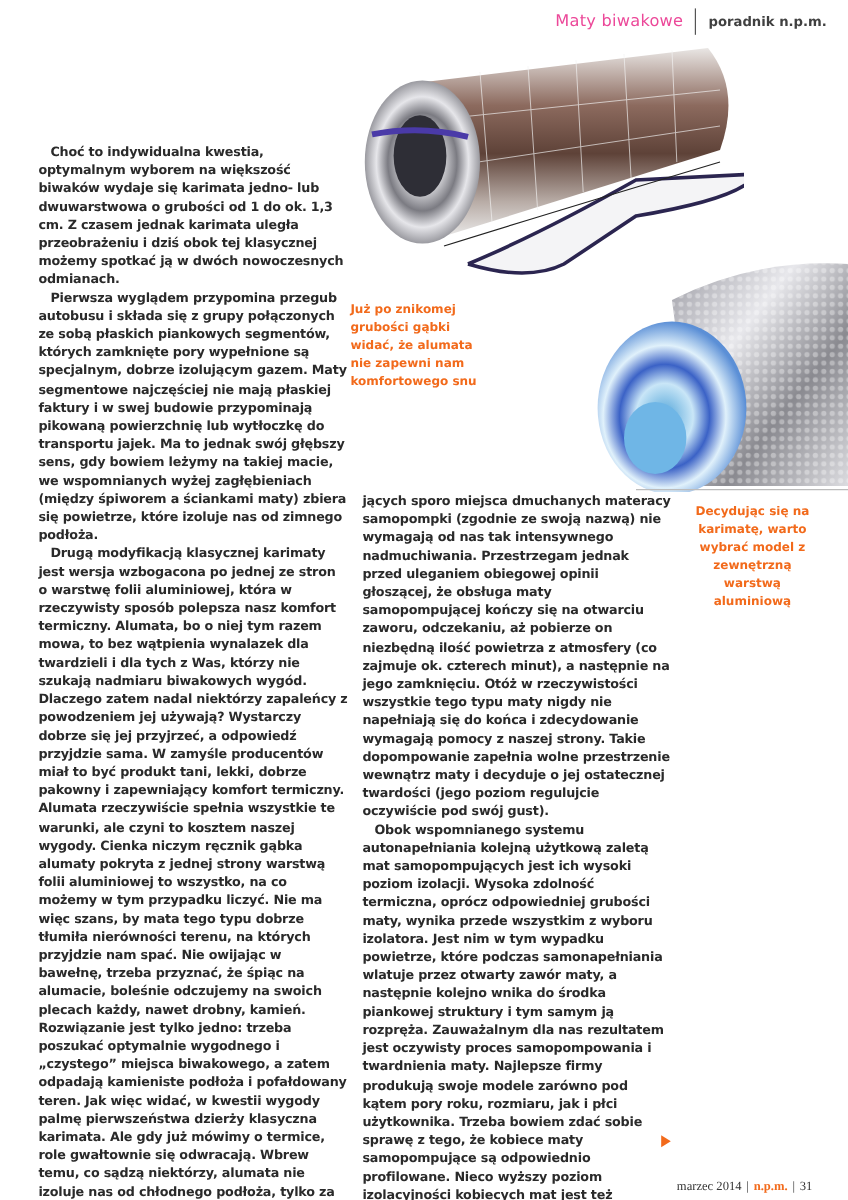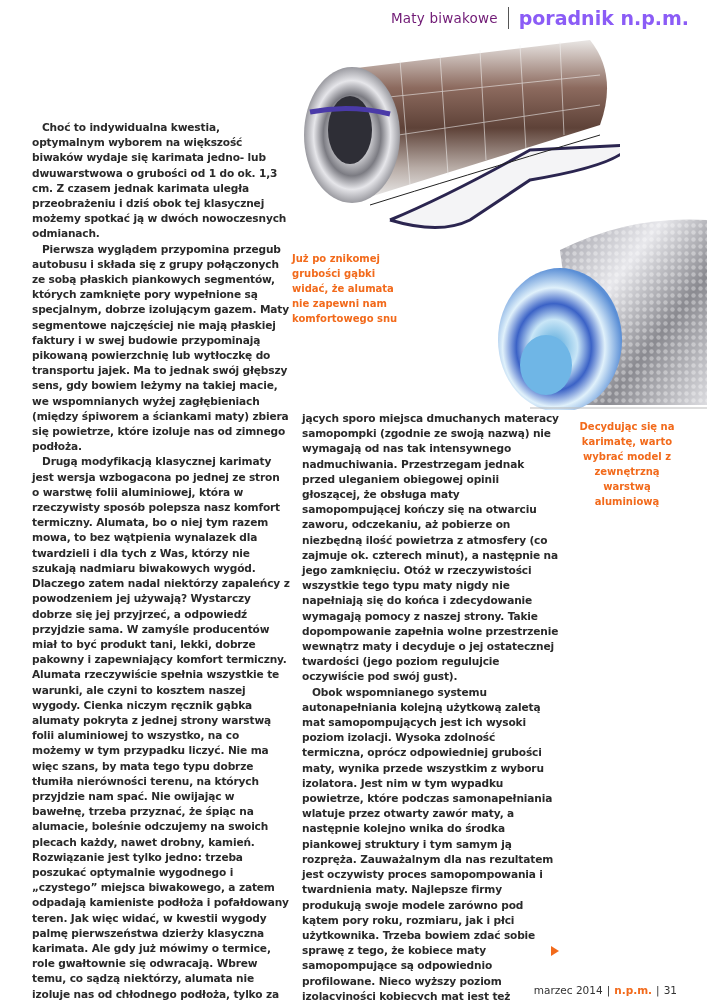--- a/index.html
+++ b/index.html
@@ -5,23 +5,23 @@
   html, body { margin: 0; padding: 0; }
   body {
     width: 707px; height: 1000px; position: relative; overflow: hidden;
     background: #ffffff; color: #2a2a2a;
     font-family: "DejaVu Sans", sans-serif;
   }
   .header {
     position: absolute; top: 6px; right: 18px;
     display: flex; align-items: center; height: 24px;
   }
-  .header .section { font-size: 13.5px; color: #701a75; letter-spacing: 0.2px; }
+  .header .section { font-size: 13.5px; color: #ec4899; letter-spacing: 0.2px; }
   .header .sep { width: 1px; height: 22px; background: #555; margin: 0 10px; }
-  .header .brand { font-size: 19px; font-weight: bold; color: #8b5cf6; }
+  .header .brand { font-size: 11px; font-weight: bold; color: #404040; }
 
   .photo { position: absolute; }
   .photo svg { display: block; }
 
   .col {
     position: absolute; font-size: 10.6px; line-height: 15.2px; letter-spacing: -0.15px;
     text-align: left;
   }
   .col p { margin: 0; text-indent: 10px; font-weight: bold; }
   .col p.noindent { text-indent: 0; }
@@ -40,21 +40,21 @@
   .caption-1 { left: 292px; top: 233px; width: 110px; margin-top: 18px; }
   .caption-2 { left: 577px; top: 419px; width: 100px; text-align: center; }
 
   .continue-arrow {
     position: absolute; left: 551px; top: 946px; width: 0; height: 0;
     border-left: 8px solid #f26a1b; border-top: 5px solid transparent; border-bottom: 5px solid transparent;
   }
 
   .footer {
     position: absolute; right: 30px; top: 984px; font-size: 10.5px; color: #333;
-    display: flex; align-items: flex-end; gap: 4px;
+    display: flex; align-items: flex-end; gap: 4px; font-family: Liberation Serif, serif;
   }
   .footer .brand { color: #f26a1b; font-weight: bold; }
 </style>
 </head>
 <body>
 
 <div class="header">
   <span class="section">Maty biwakowe</span>
   <span class="sep"></span>
   <span class="brand">poradnik n.p.m.</span>

